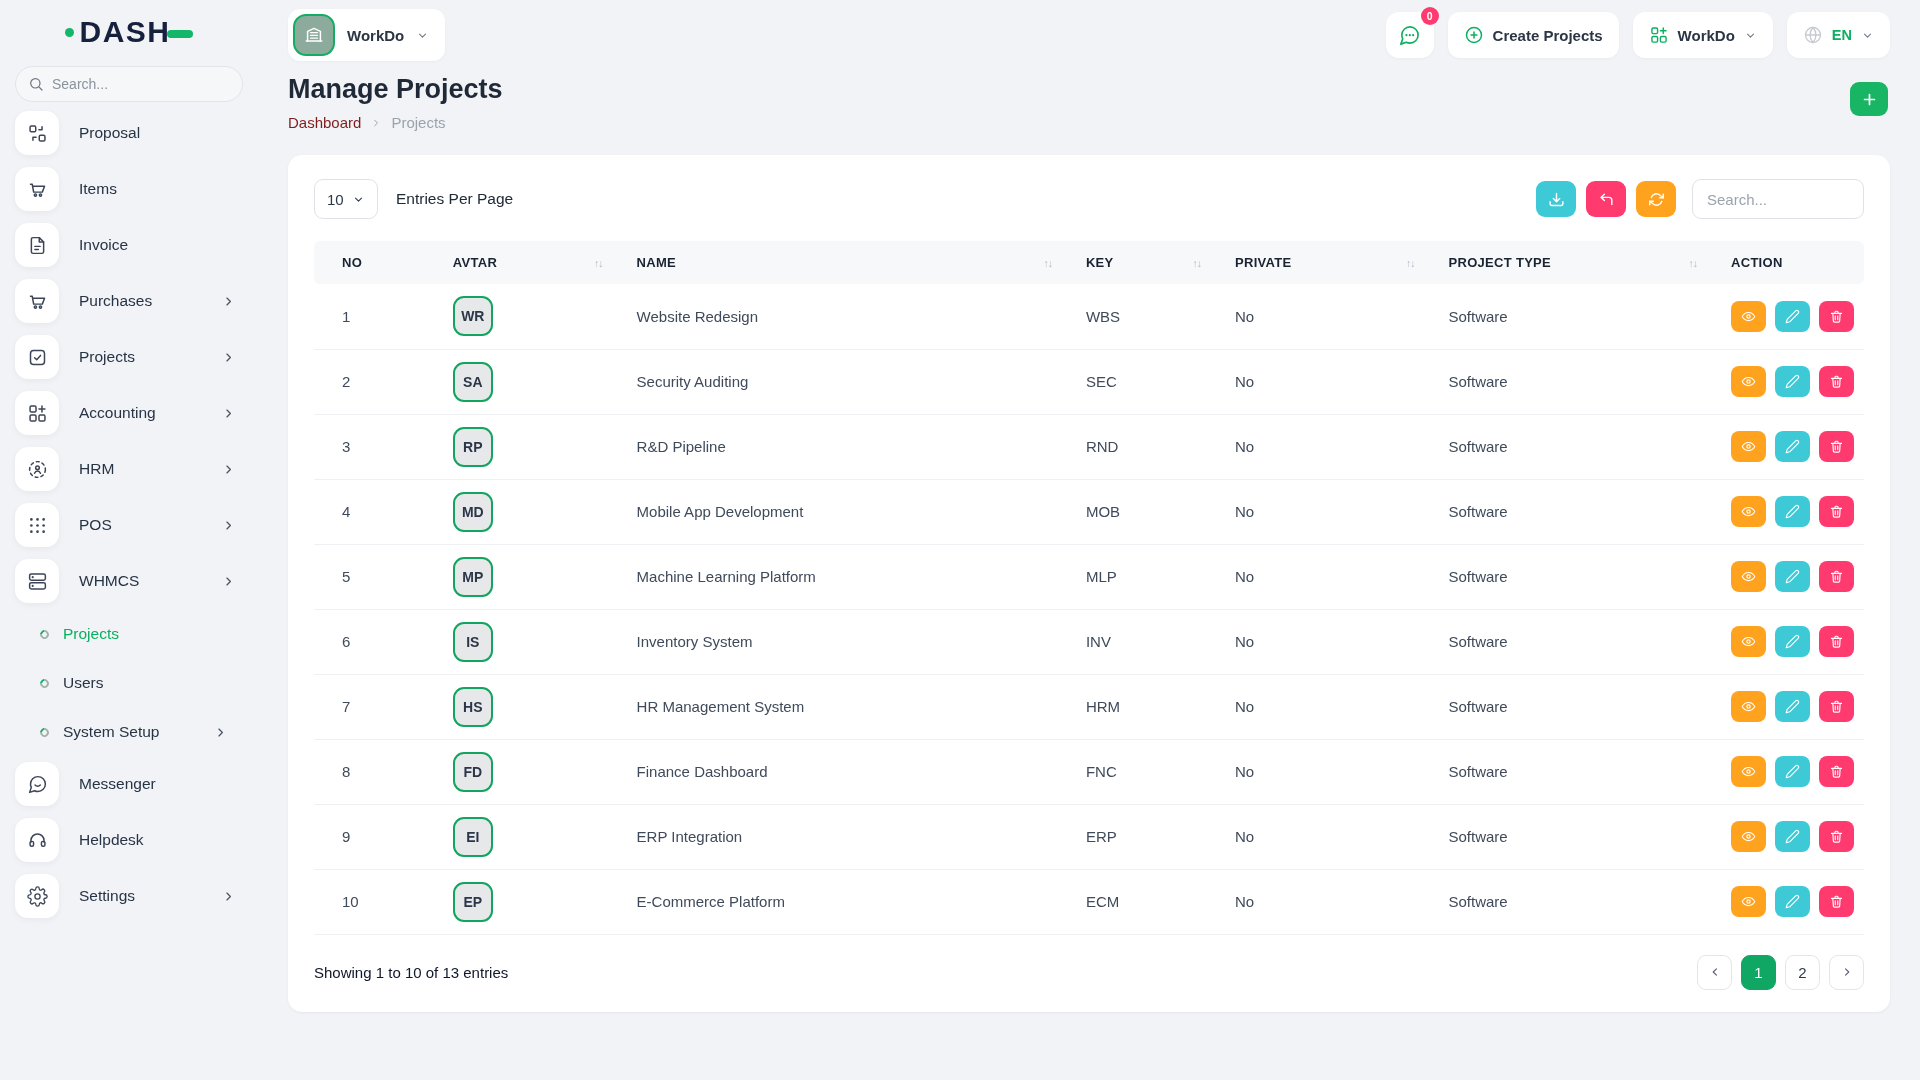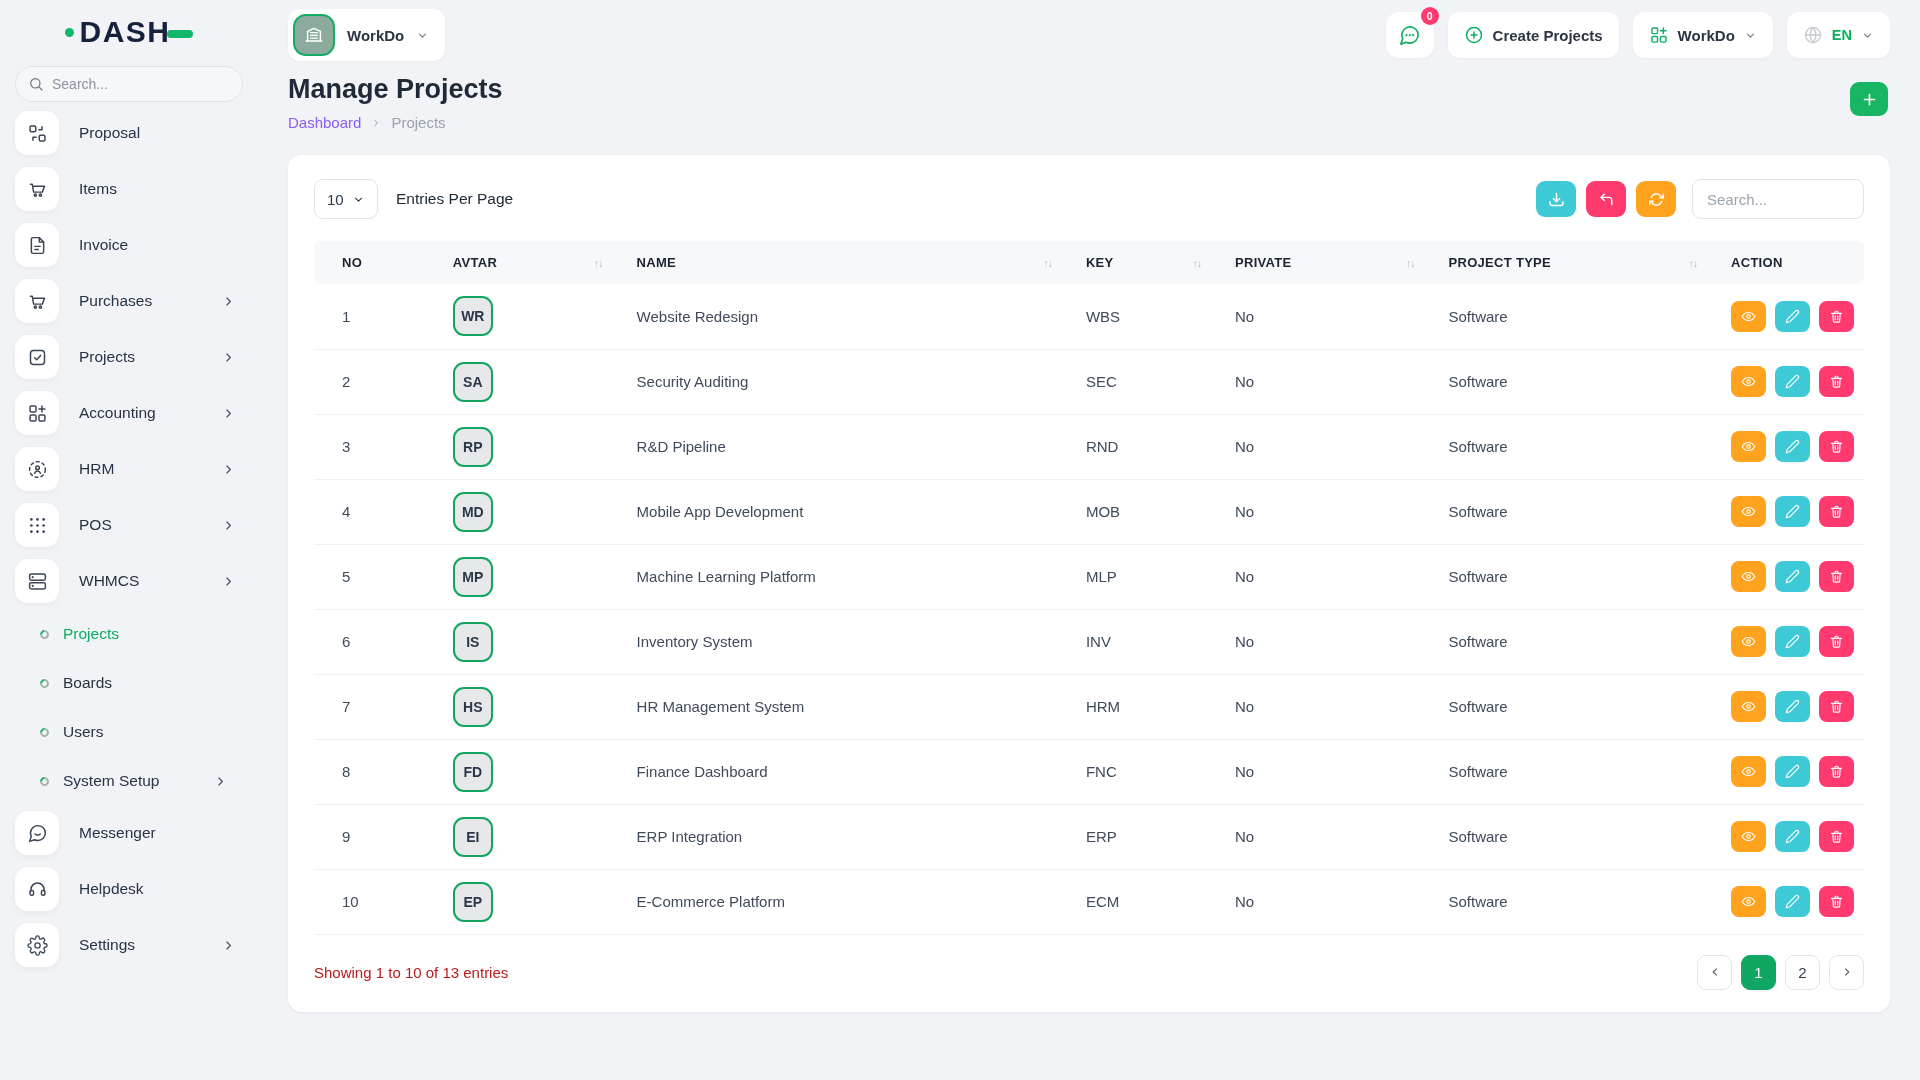--- a/index.html
+++ b/index.html
@@ -62,21 +62,21 @@
   .hdr-btn { height:46px; padding:0 16px; gap:9px; border-radius:12px; }
   .hdr-btn .g-ic { color:#0caf60; display:grid; place-items:center; }
   .hdr-btn .g-ic svg { width:20px; height:20px; }
   .globe-ic { color:#c6cbd2; display:grid; place-items:center; }
   .globe-ic svg { width:20px; height:20px; }
   .lang-label { color:#0caf60; font-size:14.5px; font-weight:700; }
 
   .page-head { margin-top:16px; position:relative; }
   .page-title { font-size:27px; font-weight:700; color:#1f2937; }
   .breadcrumb { margin-top:9px; display:flex; align-items:center; gap:9px; font-size:15px; }
-  .bc-home { color:#8b5cf6; cursor:pointer;text-align:right; }
+  .bc-home { color:#7f1d1d; cursor:pointer;text-align:right; }
   .bc-sep { color:#9aa3ad; display:grid; place-items:center; }
   .bc-sep svg { width:12px; height:12px; }
   .bc-cur { color:#9aa3ad; }
   .add-btn { position:absolute; top:8px; right:2px; width:38px; height:34px; border:none; border-radius:9px;
     background:#17b564; color:#fff; display:grid; place-items:center; cursor:pointer; }
   .add-btn svg { width:17px; height:17px; }
 
   
   .card { margin-top:24px; background:#fff; border-radius:14px; padding:24px 26px 22px;
     box-shadow:0 1px 3px rgba(16,24,40,.05); }
@@ -107,21 +107,21 @@
   col.c-no { width:130px; } col.c-av { width:185px; } col.c-name { width:455px; }
   col.c-key { width:150px; } col.c-priv { width:215px; } col.c-type { width:285px; }
   .avatar { width:40px; height:40px; border-radius:11px; background:#e7e8ea; border:2px solid #13a45f;
     display:inline-flex; align-items:center; justify-content:center; font-size:14px; font-weight:700; color:#2b3648; }
   .row-actions { display:flex; gap:9px; }
   .act-btn { width:35px; height:31px; border:none; border-radius:8px; color:#fff;
     display:grid; place-items:center; cursor:pointer; }
   .act-btn svg { width:15px; height:15px; }
 
   .table-footer { display:flex; align-items:center; justify-content:space-between; margin-top:20px; }
-  .showing { font-size:15px; color:#b91c1c; }
+  .showing { font-size:15px; color:#0f172a; }
   .pagination { display:flex; gap:9px; }
   .page-btn { min-width:35px; height:35px; border:1px solid #e3e6ea; border-radius:9px; background:#fff;
     display:grid; place-items:center; font-size:15px; color:#2f3b4a; cursor:pointer; padding:0 6px; }
   .page-btn svg { width:14px; height:14px; color:#5a6472; }
   .page-btn.active { background:#0fa763; border-color:#0fa763; color:#fff; }
 </style>
 </head>
 <body>
 
 <div class="app">
@@ -299,25 +299,20 @@
             <span class="" style="display:grid;place-items:center">
               <svg viewBox="0 0 24 24" fill="none" stroke="currentColor" stroke-width="2" stroke-linecap="round" stroke-linejoin="round">
                 <path d="M9.5 6.5L15 12l-5.5 5.5"></path>
               </svg>
             </span>
           </span>
      </div>
         <div class="nav-sub active">
          <span class="bullet"></span>
          <span class="nav-label">Projects</span>
-
-       </div>
-        <div class="nav-sub">
-         <span class="bullet"></span>
-         <span class="nav-label">Boards</span>
 
        </div>
         <div class="nav-sub">
          <span class="bullet"></span>
          <span class="nav-label">Users</span>
 
        </div>
         <div class="nav-sub">
          <span class="bullet"></span>
          <span class="nav-label">System Setup</span>

